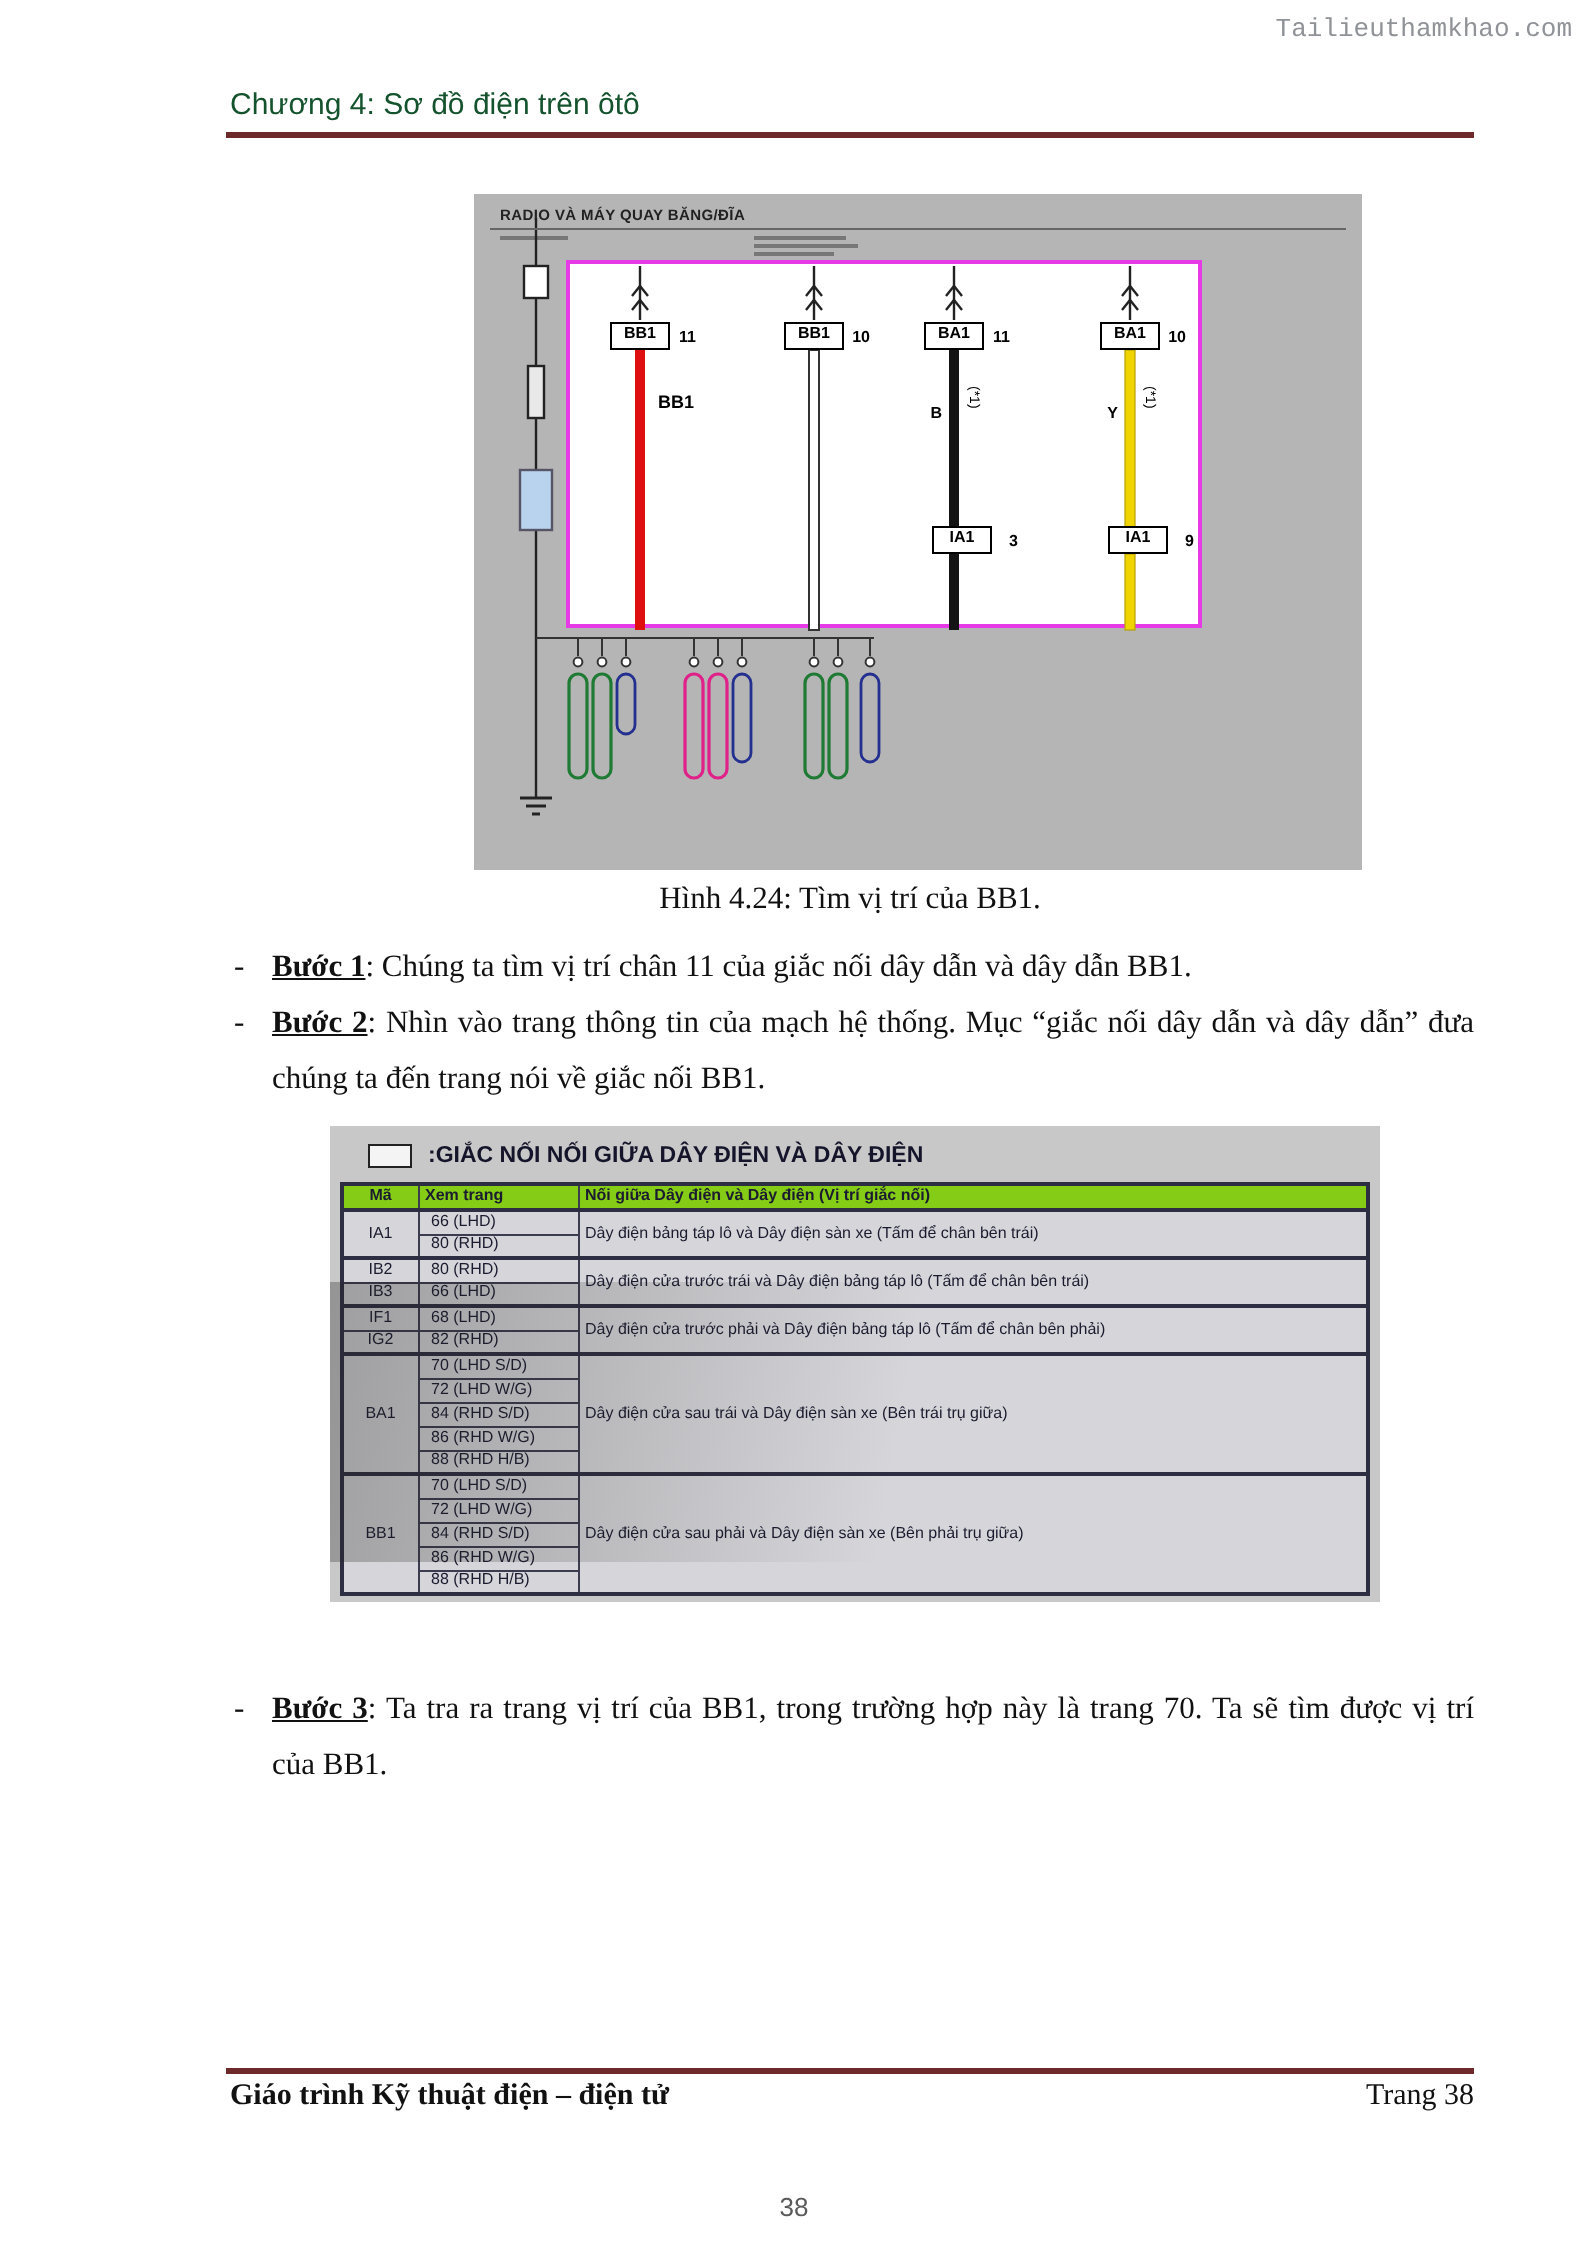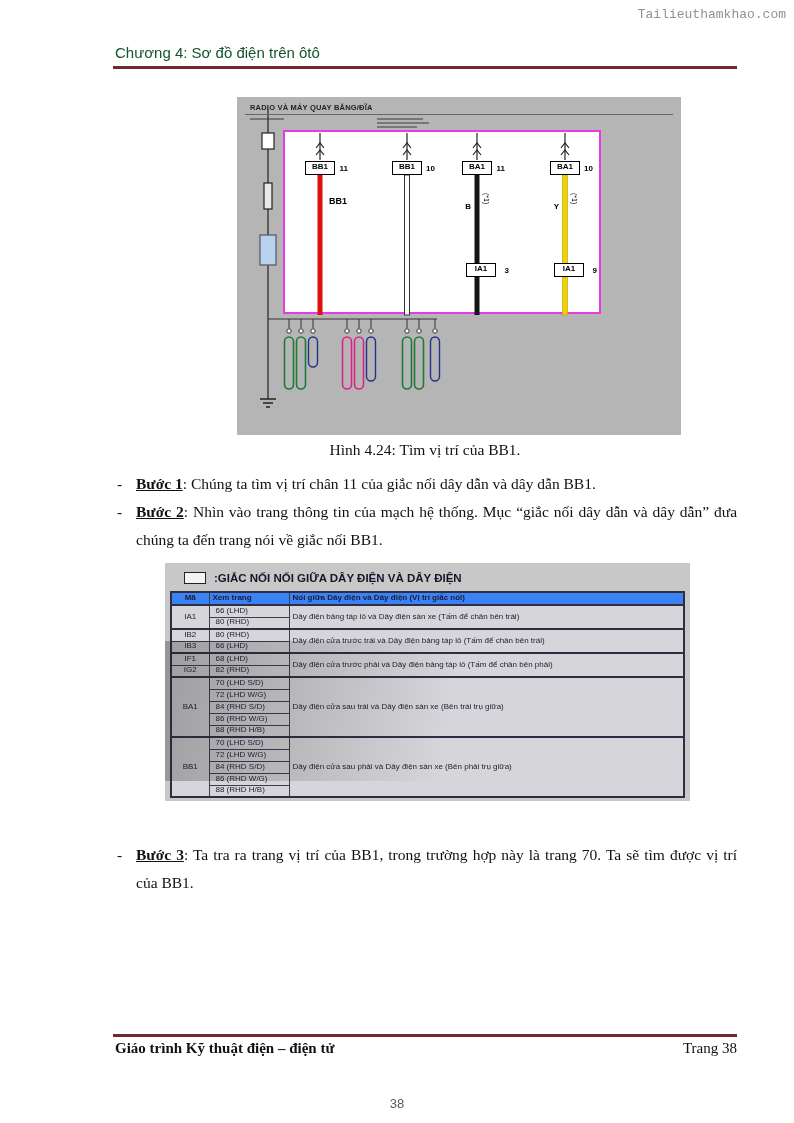--- a/index.html
+++ b/index.html
@@ -41,21 +41,21 @@
   #step3 { top:841px; }
 
   
   .fig2 { position:absolute; left:165px; top:563px; width:525px; height:238px; background:var(--table_bg,#c8c8c8); padding:6px 5px 0 5px; }
   .fig2 .shade { position:absolute; left:0; top:78px; width:390px; height:140px; background:linear-gradient(100deg, rgba(30,30,30,.30), rgba(30,30,30,0) 72%); pointer-events:none; z-index:5; }
   .fig2-titlerow { display:flex; align-items:center; gap:8px; height:18px; margin-left:14px; }
   .fig2-box { width:22px; height:12px; background:#f4f4f4; border:1.5px solid #222; flex:none; }
   .fig2-title { font-family:"Liberation Sans",sans-serif; font-size:11.5px; font-weight:bold; color:#14142a; white-space:nowrap; }
   table.conn-table { border-collapse:collapse; width:100%; margin-top:4px; table-layout:fixed; background:#d6d6da; font-family:"Liberation Sans",sans-serif; font-size:8px; color:#1b1b30; border:2px solid #2e2e42; }
   .conn-table th, .conn-table td { border:1px solid #3c3c50; padding:0 3px; height:12px; line-height:1.1; overflow:hidden; white-space:nowrap; }
-  .conn-table th { background:#3b82f6; height:13px; text-align:left; font-size:8px;margin-left:44px; }
+  .conn-table th { background:#84cc16; height:13px; text-align:left; font-size:8px;margin-left:44px; }
   .conn-table th.h-code { text-align:center; }
   .conn-table td.c-code { text-align:center; }
   .conn-table td.c-page { text-align:left; padding-left:6px; }
   .conn-table td.c-desc { text-align:left; vertical-align:middle; }
   .conn-table tr.grp th, .conn-table tr.grp td { border-top:2px solid #2e2e42; }
 
   
   .footer-left { position:absolute; left:115px; top:1040px; font-size:15px;font-weight:bold; }
   .footer-right { position:absolute; right:57px; top:1040px; font-size:15px; }
   .pagenum { position:absolute; left:0; width:100%; top:1096px; text-align:center; font-family:"Liberation Sans",sans-serif; font-size:13px; color:#5a5a5a; }

